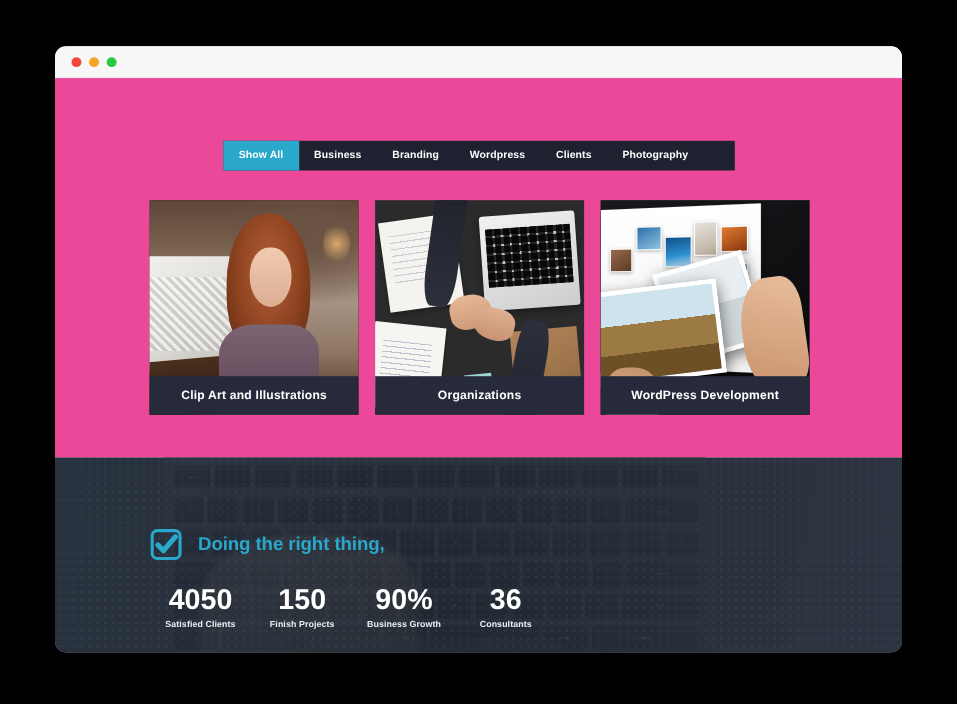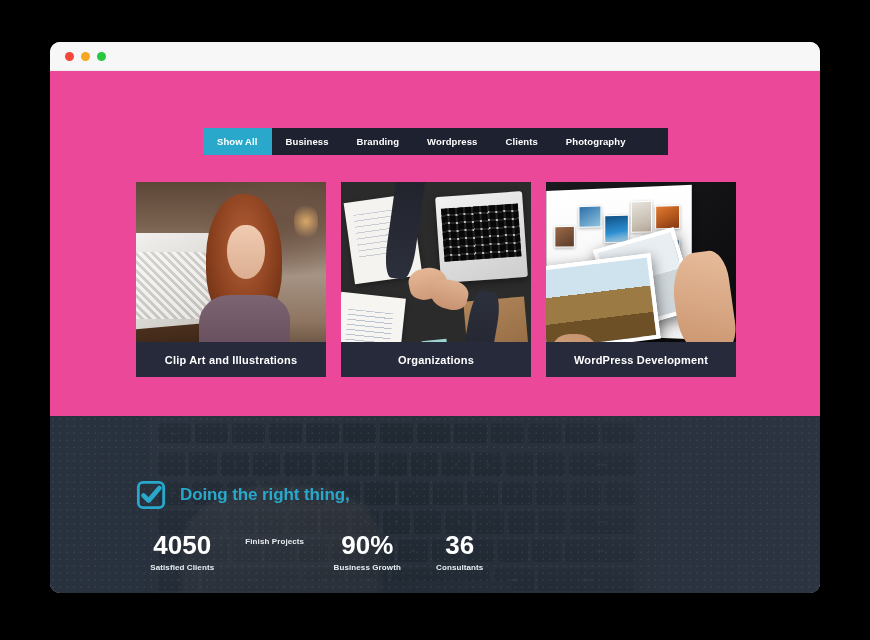--- a/index.html
+++ b/index.html
@@ -512,20 +512,21 @@
           <div class="tagline-1">Doing the right thing,</div>
         </div>
       </div>
 
       <div class="stats">
         <div class="stat">
           <div class="stat-value">4050</div>
           <div class="stat-label">Satisfied Clients</div>
         </div>
         <div class="stat">
+          <div class="stat-value">150</div>
           <div class="stat-label">Finish Projects</div>
         </div>
         <div class="stat">
           <div class="stat-value">90%</div>
           <div class="stat-label">Business Growth</div>
         </div>
         <div class="stat">
           <div class="stat-value">36</div>
           <div class="stat-label">Consultants</div>
         </div>

